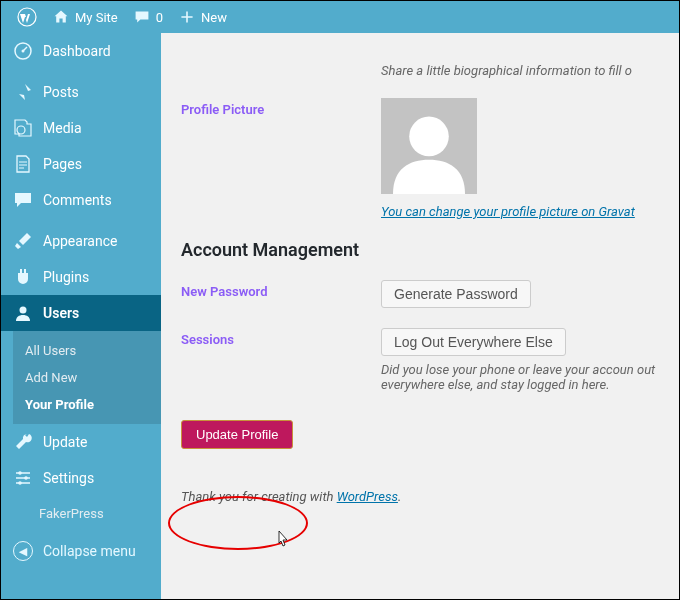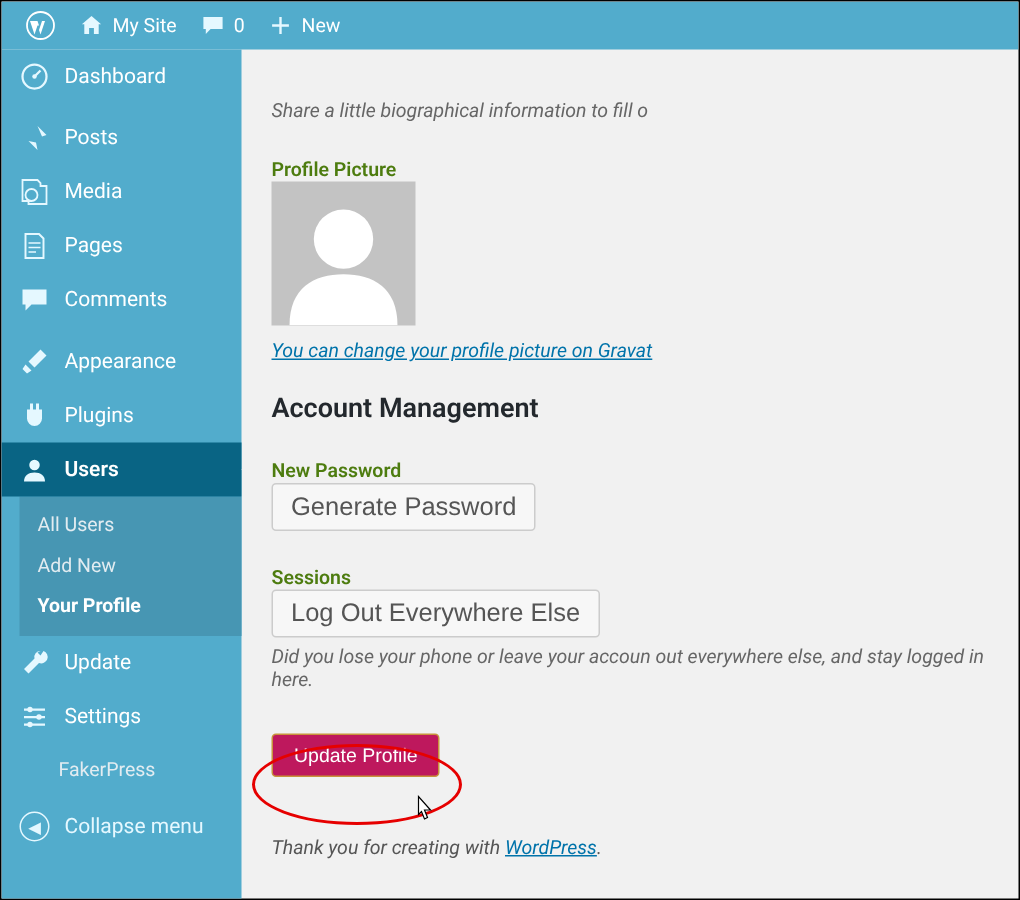--- a/index.html
+++ b/index.html
@@ -16,29 +16,29 @@
 .menu-item.current { background: #096484; font-weight: 600; position: relative; }
 .menu-item.current::after { content: ""; position: absolute; right: -8px; top: 50%; transform: translateY(-50%); border: 8px solid transparent; border-right-color: #f1f1f1; }
 .sep { height: 5px; }
 .submenu { background: #4796b3; padding: 6px 0; margin-left: 12px; }
 .submenu .sub { padding: 6px 12px; font-size: 13px; color: #e2ecf1; cursor: pointer; }
 .submenu .sub.current { color: #fff; font-weight: 700; }
 .collapse { display: flex; align-items: center; gap: 10px; padding: 10px 12px; cursor: pointer; color: #e5f8ff; }
 .collapse .circ { width: 20px; height: 20px; border: 1px solid #e5f8ff; border-radius: 50%; display: flex; align-items: center; justify-content: center; font-size: 11px; }
 
 .content { flex: 1; padding: 0 20px 20px 20px; overflow: hidden; position: relative; }
-.row { display: flex; margin-bottom: 20px; flex-direction: column; }
-.row .label { width: 200px; font-weight: 600; color: #4d7c0f; padding-top: 4px; flex-shrink: 0; }
+.row { display: flex; margin-bottom: 20px; }
+.row .label { width: 200px; font-weight: 600; color: #8b5cf6; padding-top: 4px; flex-shrink: 0; }
 .row .field { flex: 1; }
 .desc { color: #666; font-style: italic; font-size: 13px; margin-top: 6px; }
 h2 { font-size: 18px; font-weight: 600; color: #23282d; margin: 20px 0 20px 0; }
 .avatar { width: 96px; height: 96px; background: #c3c3c3; display: flex; align-items: flex-end; justify-content: center; overflow: hidden; }
 .avatar svg { fill: #fff; width: 90px; height: 90px; }
 .link { color: #0073aa; text-decoration: underline; font-style: italic; cursor: pointer; }
-.btn { border: 1px solid #ccc; background: #f7f7f7; color: #555; padding: 5px 12px; font-size: 17px; border-radius: 3px; cursor: pointer; }
+.btn { border: 1px solid #ccc; background: #f7f7f7; color: #555; padding: 5px 12px; font-size: 14px; border-radius: 3px; cursor: pointer; }
 .primary { background: #be185d; border: 1px solid #c8923b; color: #fff; padding: 6px 14px; font-size: 13px; border-radius: 3px; cursor: pointer; }
 .highlight { position: absolute; border: 2px solid #e60000; border-radius: 50%; width: 140px; height: 54px; left: 7px; top: 463px; pointer-events: none; }
 .footer { margin-top: 40px; font-style: italic; color: #555; }
 .cursor { position: absolute; left: 113px; top: 497px; pointer-events: none; }
 </style>
 </head>
 <body>
 
 <div class="adminbar">
   <div class="item">

